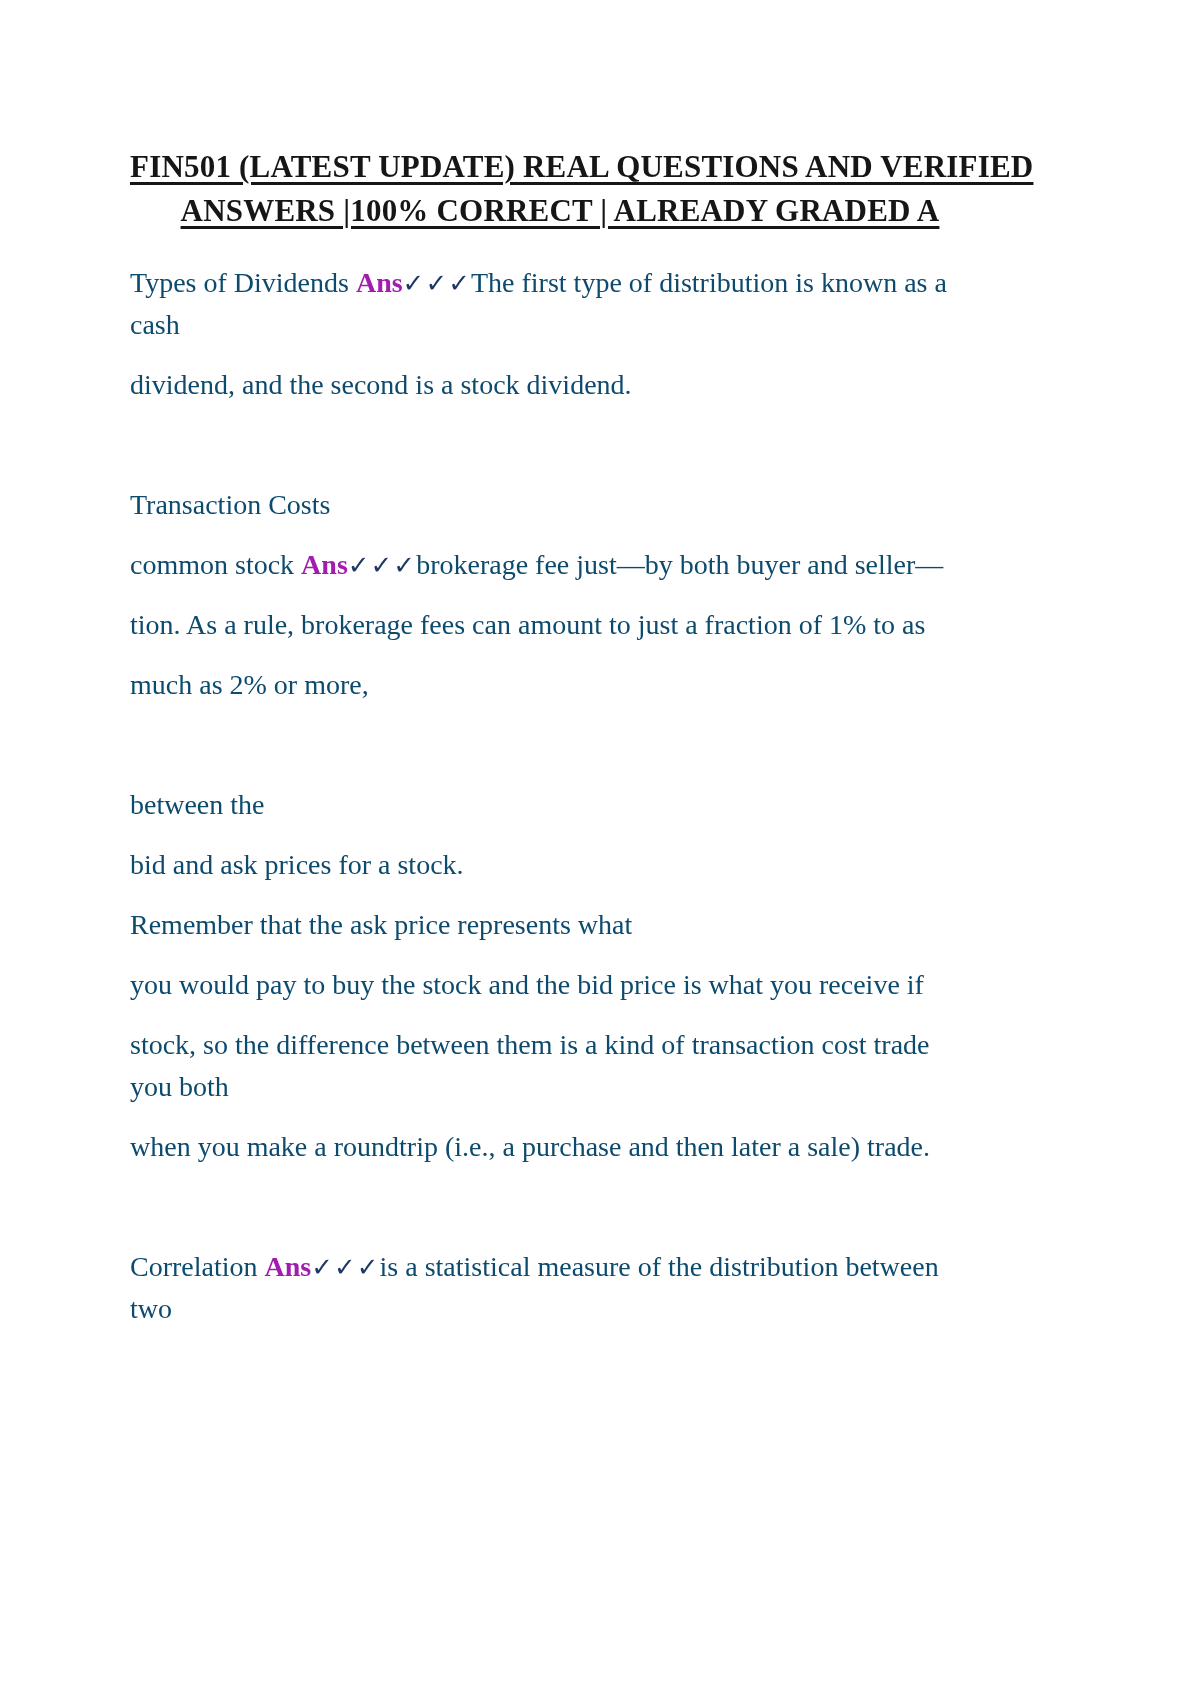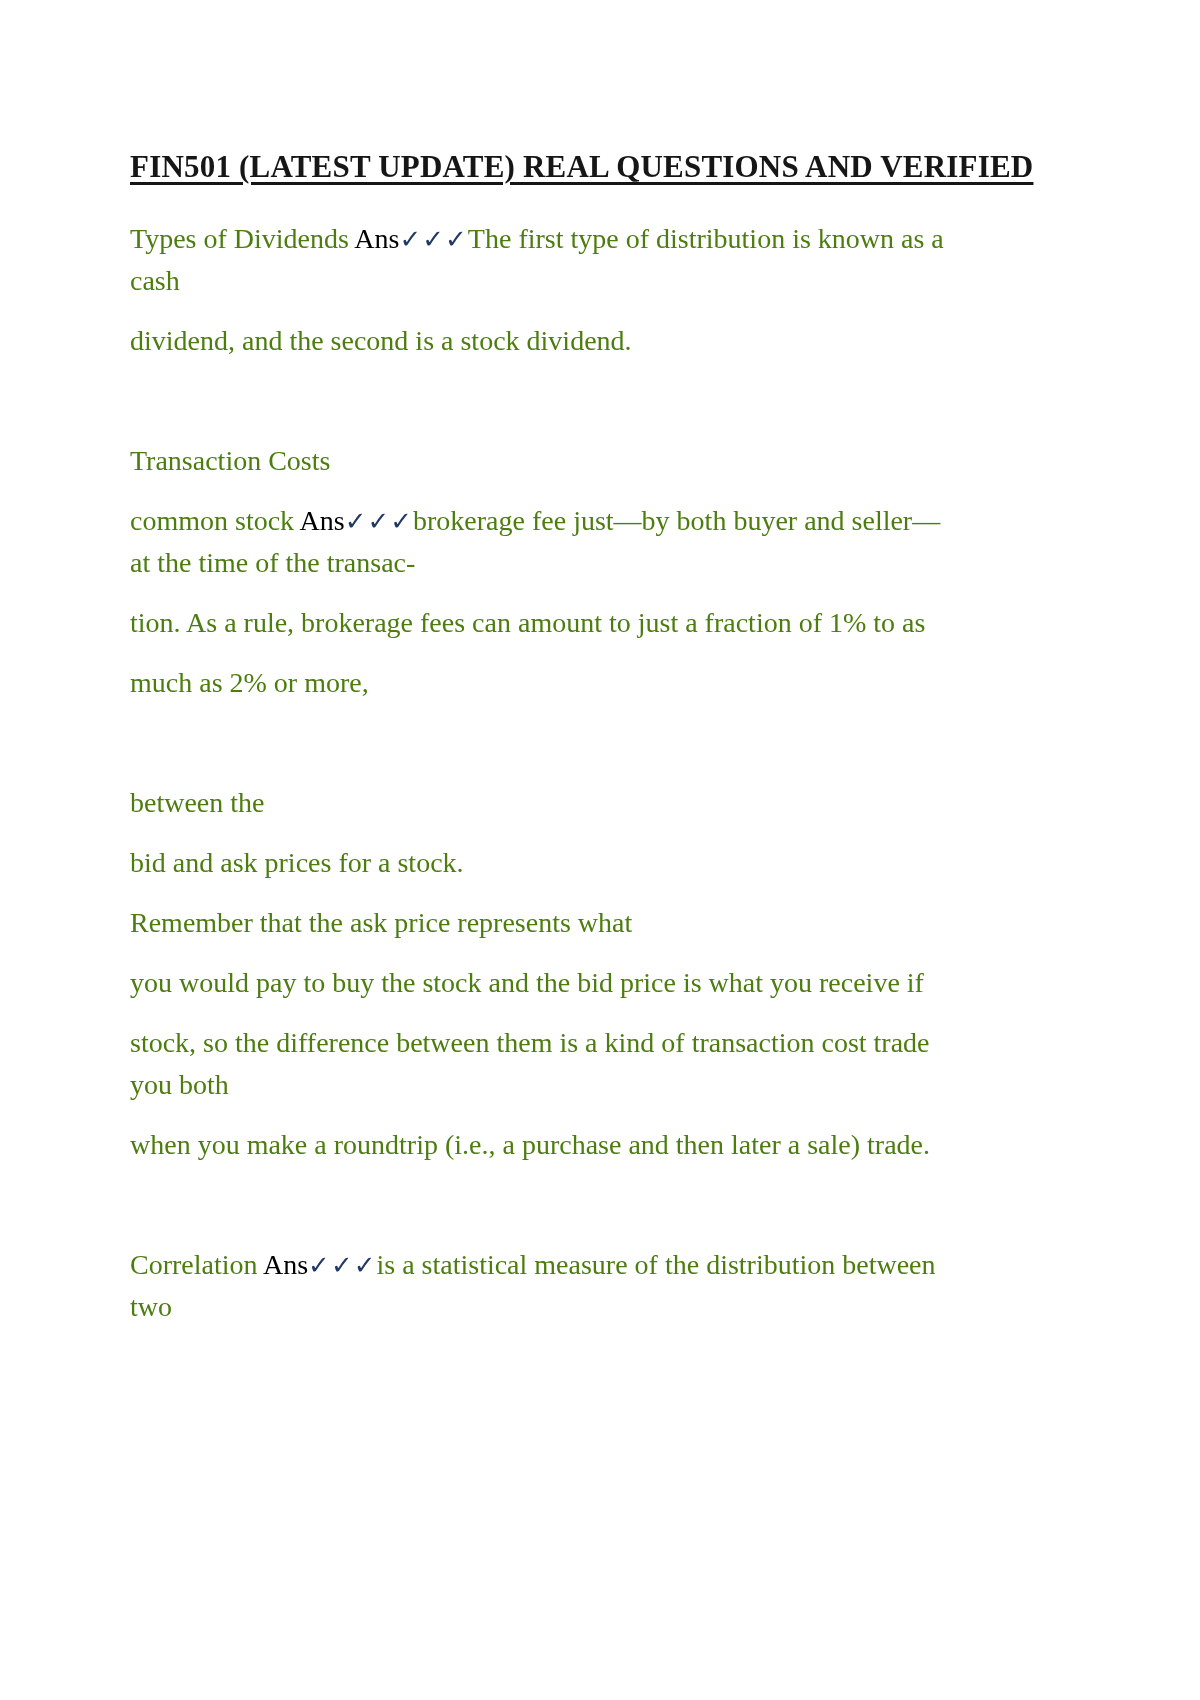--- a/index.html
+++ b/index.html
@@ -31,52 +31,52 @@
   }
   .doc-title .title-line { display: block; white-space: nowrap; }
   .para {
     margin: 0 0 18px 0;
     font-size: 28px;
     line-height: 42px;
     color: #1c1c1c;
   }
   .text-line { display: block; white-space: nowrap; }
   .blank-line { height: 42px; margin: 0 0 18px 0; }
-  .run-normal { color: #4d7c0f; }
-  .run-ans-label { color: #000000; font-weight: 400; }
+  .run-normal { color: #0c4a6e; }
+  .run-ans-label { color: #a21caf; font-weight: 700; }
   .run-ans-checks {
     color: #1f3864;
     font-weight: 700;
     letter-spacing: 1px;
     font-family: "DejaVu Sans", sans-serif;
     font-size: 26px;
   }
 </style>
 </head>
 <body>
 
 <div class="page">
   <h1 class="doc-title">
     <span class="title-line">FIN501 (LATEST UPDATE) REAL QUESTIONS AND VERIFIED</span>
+    <span class="title-line">ANSWERS |100% CORRECT | ALREADY GRADED A</span>
   </h1>
   <div id="doc-body">
       <p class="para">
         <span class="text-line"><span class="run-normal">Types of Dividends </span><span class="run-ans-label">Ans</span><span class="run-ans-checks">✓✓✓</span><span class="run-normal">The first type of distribution is known as a</span></span>
         <span class="text-line"><span class="run-normal">cash</span></span>
       </p>
       <p class="para">
         <span class="text-line"><span class="run-normal">dividend, and the second is a stock dividend.</span></span>
       </p>
       <div class="blank-line"></div>
       <p class="para">
         <span class="text-line"><span class="run-normal">Transaction Costs</span></span>
       </p>
       <p class="para">
         <span class="text-line"><span class="run-normal">common stock </span><span class="run-ans-label">Ans</span><span class="run-ans-checks">✓✓✓</span><span class="run-normal">brokerage fee just—by both buyer and seller—</span></span>
-        <span class="text-line"><span class="run-normal">at the time of the transac-</span></span>
       </p>
       <p class="para">
         <span class="text-line"><span class="run-normal">tion. As a rule, brokerage fees can amount to just a fraction of 1% to as</span></span>
       </p>
       <p class="para">
         <span class="text-line"><span class="run-normal">much as 2% or more,</span></span>
       </p>
       <div class="blank-line"></div>
       <p class="para">
         <span class="text-line"><span class="run-normal">between the</span></span>

